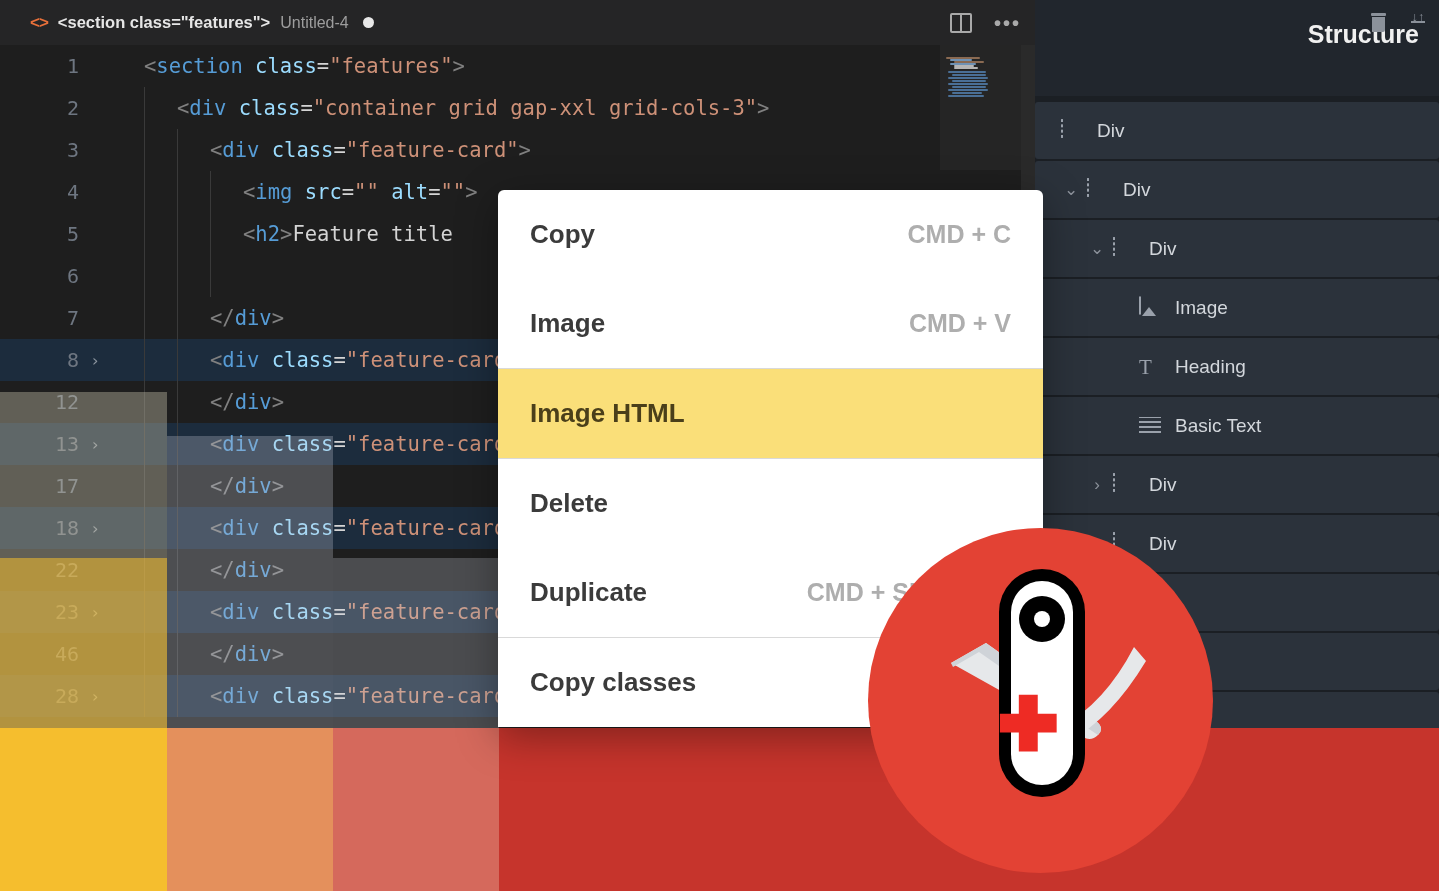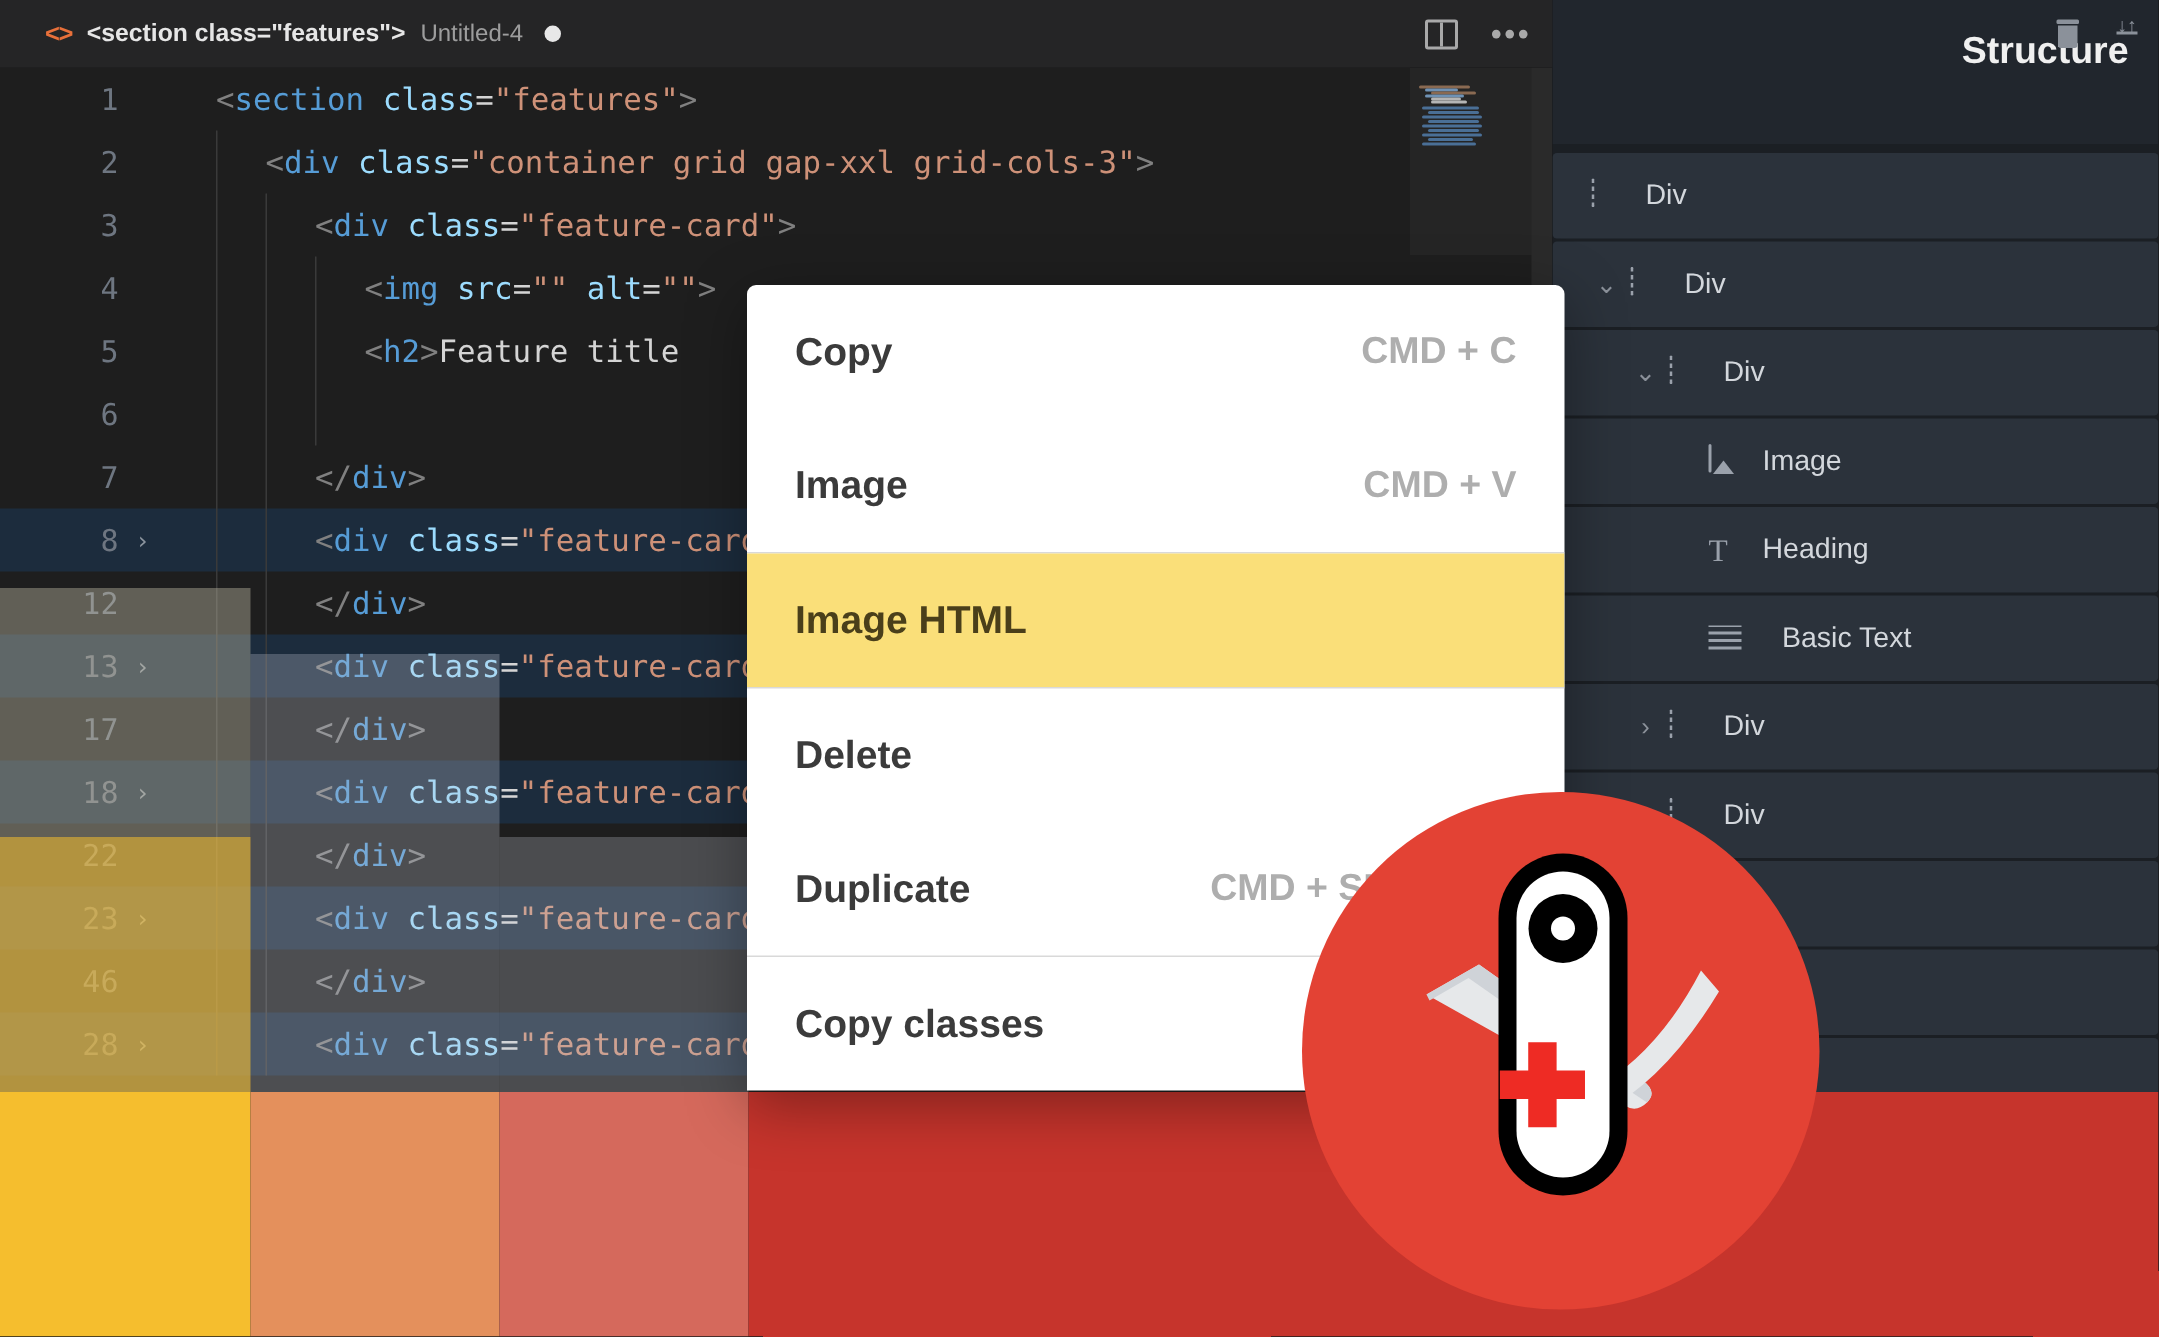--- a/index.html
+++ b/index.html
@@ -500,21 +500,21 @@
           <span class="tree-label">Div</span>
         </div>
         <div class="tree-row" style="padding-left: 104px; margin-left: 0px;">
           <span class="tree-icon"><span class="ic-image"></span></span>
           <span class="tree-label">Image</span>
         </div>
         <div class="tree-row" style="padding-left: 104px; margin-left: 0px;">
           <span class="tree-icon"><span class="ic-heading">T</span></span>
           <span class="tree-label">Heading</span>
         </div>
-        <div class="tree-row" style="padding-left: 104px; margin-left: 0px; gap: 13px;">
+        <div class="tree-row" style="padding-left: 104px; margin-left: 0px;">
           <span class="tree-icon">
             <span class="ic-text">
               <span></span>
               <span></span>
               <span></span>
               <span></span>
             </span>
           </span>
           <span class="tree-label">Basic Text</span>
         </div>

